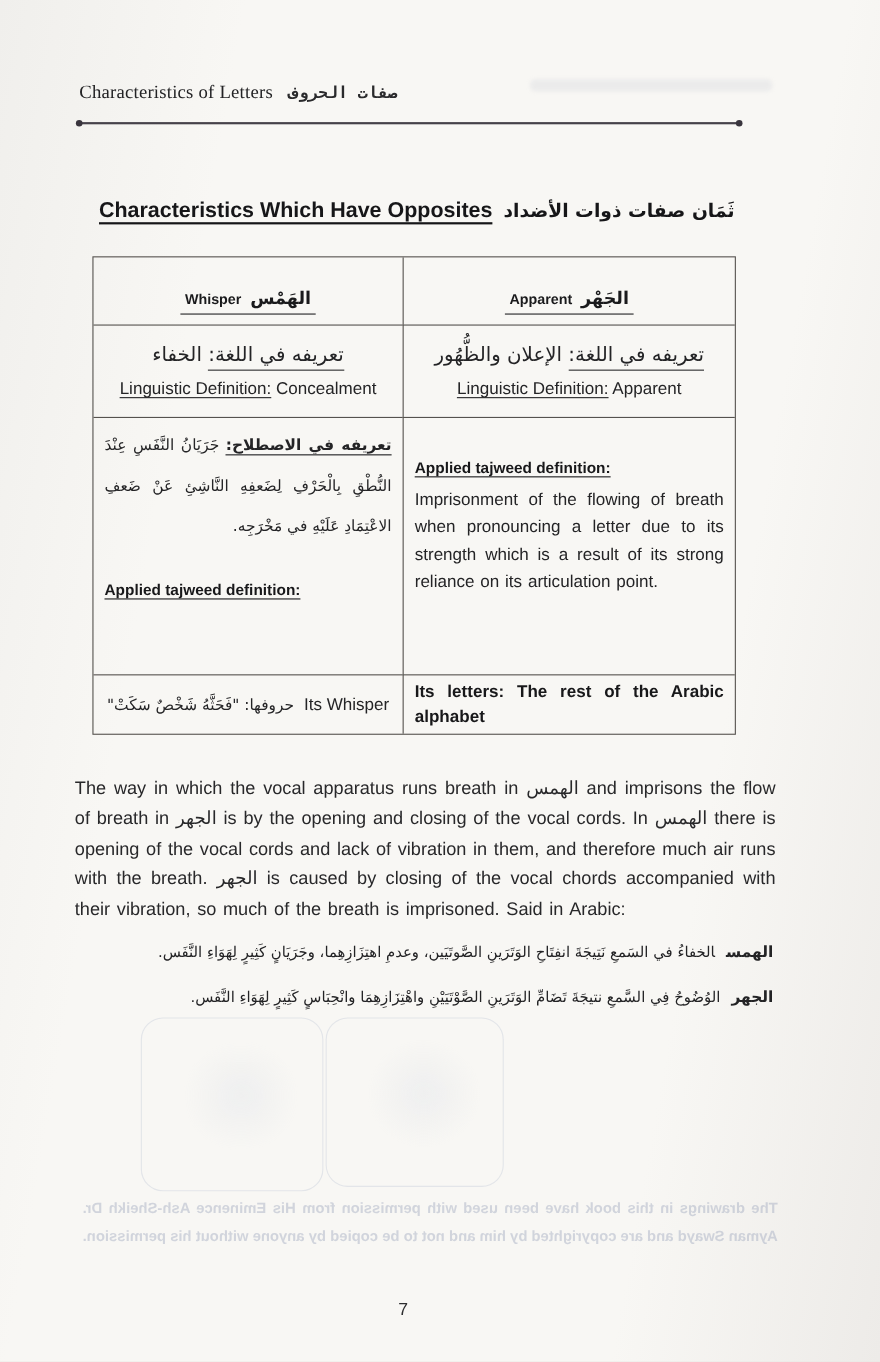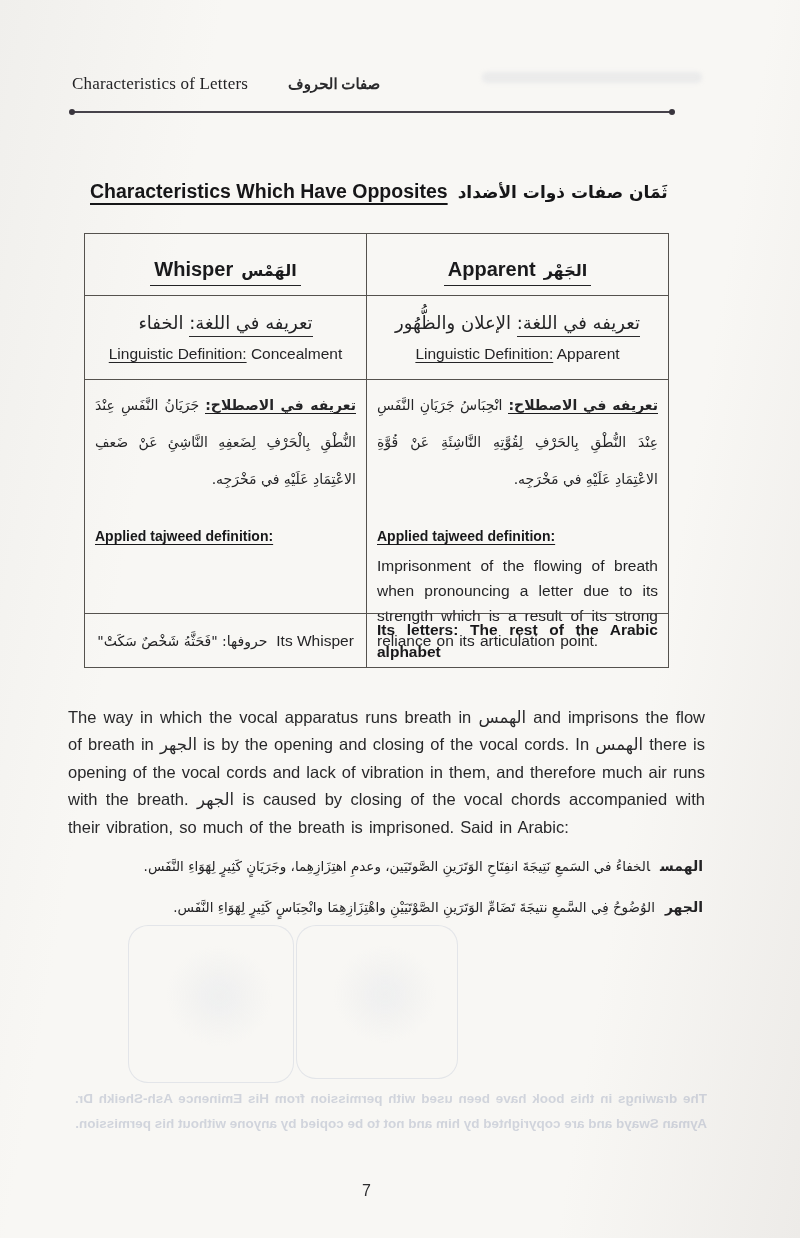--- a/index.html
+++ b/index.html
@@ -9,21 +9,21 @@
     background:#e8e6e3;
   }
   .page{
     position:relative;width:800px;height:1238px;overflow:hidden;
     background:linear-gradient(100deg,#f0efec 0%,#f8f7f4 22%,#f8f7f4 76%,#edebe8 100%);
     color:#2b2b2d;
   }
   
   .doc-header{position:absolute;left:72px;top:74px;display:flex;align-items:baseline;gap:14px;}
   .h-en{font-family:"Liberation Serif","DejaVu Serif",serif;font-size:17px;color:#232325;letter-spacing:.2px;text-align:center;}
-  .h-ar{font-family:Liberation Serif, serif;font-size:15px;font-weight:bold;color:#2a2a2c;margin-left:26px;}
+  .h-ar{font-family:Liberation Mono, monospace;font-size:15px;font-weight:bold;color:#2a2a2c;}
   .h-rule{position:absolute;left:71px;top:111px;width:602px;height:2px;background:#46424a;}
   .h-rule::before,.h-rule::after{content:"";position:absolute;top:-2px;width:6px;height:6px;border-radius:50%;background:#39353d;}
   .h-rule::before{left:-2px;}
   .h-rule::after{right:-2px;}
   .ghost-topright{position:absolute;left:482px;top:72px;width:220px;height:11px;background:rgba(165,172,192,.16);filter:blur(2px);border-radius:5px;}
 
   
   .sec-title{position:absolute;left:90px;top:180px;white-space:nowrap;}
   .st-en{font-size:19.5px;font-weight:bold;color:#161618;text-decoration:underline;text-decoration-thickness:1.6px;text-underline-offset:5px;}
   .st-ar{font-family:"DejaVu Sans",sans-serif;font-size:17px;font-weight:bold;color:#161618;margin-left:10px;}
@@ -32,21 +32,21 @@
   .opp-table{
     position:absolute;left:84px;top:233px;width:583px;
     display:grid;grid-template-columns:281px 302px;grid-template-rows:61px 84px 234px 54px;
     border:1.6px solid #55524e;background:transparent;font-size:15.5px;
   }
   .cell{padding:4px 10px;box-sizing:border-box;}
   .b-left{border-left:1.6px solid #55524e;}
   .b-top{border-top:1.6px solid #55524e;}
   .head-cell{display:flex;align-items:flex-end;justify-content:center;padding-bottom:9px;}
   .head-u{border-bottom:1.6px solid #232325;padding:0 4px 4px 4px;white-space:nowrap;}
-  .head-en{font-weight:bold;font-size:20px;color:#1a1a1c;}
+  .head-en{font-weight:bold;font-size:13px;color:#1a1a1c;}
   .head-ar{font-family:"DejaVu Sans",sans-serif;font-weight:bold;font-size:16px;color:#1a1a1c;margin-left:8px;}
 
   .lng-cell{display:flex;flex-direction:column;justify-content:center;align-items:center;gap:12px;}
   .lng-ar{direction:rtl;font-family:"DejaVu Sans",sans-serif;font-size:18px;color:#242426;white-space:nowrap;}
   .lng-ar .u{border-bottom:1.2px solid #2b2b2d;padding-bottom:3px;}
   .lng-en{font-size:15.5px;color:#242426;white-space:nowrap;}
   .lng-en .u{text-decoration:underline;text-underline-offset:3px;margin-top:35px;}
 
   .def-cell{padding:7px 10px 0 10px;}
   .def-ar{direction:rtl;text-align:justify;font-family:"DejaVu Sans",sans-serif;font-size:14px;line-height:37px;color:#242426;}
@@ -133,23 +133,20 @@
       </div>
     </div>
 
     <div class="cell def-cell b-top">
       <div class="def-ar">
         <span class="def-ar-label">تعريفه في الاصطلاح:</span><span>جَرَيَانُ النَّفَسِ عِنْدَ النُّطْقِ بِالْحَرْفِ لِضَعفِهِ النَّاشِئِ عَنْ ضَعفِ الاعْتِمَادِ عَلَيْهِ في مَخْرَجِه.</span>
       </div>
       <div class="applied-head">Applied tajweed definition:</div>
     </div>
     <div class="cell def-cell b-left b-top">
-      <div class="def-ar">
-        <span class="def-ar-label">تعريفه في الاصطلاح:</span><span>انْحِبَاسُ جَرَيَانِ النَّفَسِ عِنْدَ النُّطْقِ بِالحَرْفِ لِقُوَّتِهِ النَّاشِئَةِ عَنْ قُوَّةِ الاعْتِمَادِ عَلَيْهِ في مَخْرَجِه.</span>
-      </div>
       <div class="applied-head">Applied tajweed definition:</div>
       <div class="applied-text">Imprisonment of the flowing of breath when pronouncing a letter due to its strength which is a result of its strong reliance on its articulation point.</div>
     </div>
 
     <div class="cell let-cell-w b-top">
       <span class="let-en">Its Whisper</span>
       <span class="let-ar">حروفها: "فَحَثَّهُ شَخْصٌ سَكَتْ"</span>
     </div>
     <div class="cell let-cell-a b-left b-top">Its letters: The rest of the Arabic alphabet</div>
 

